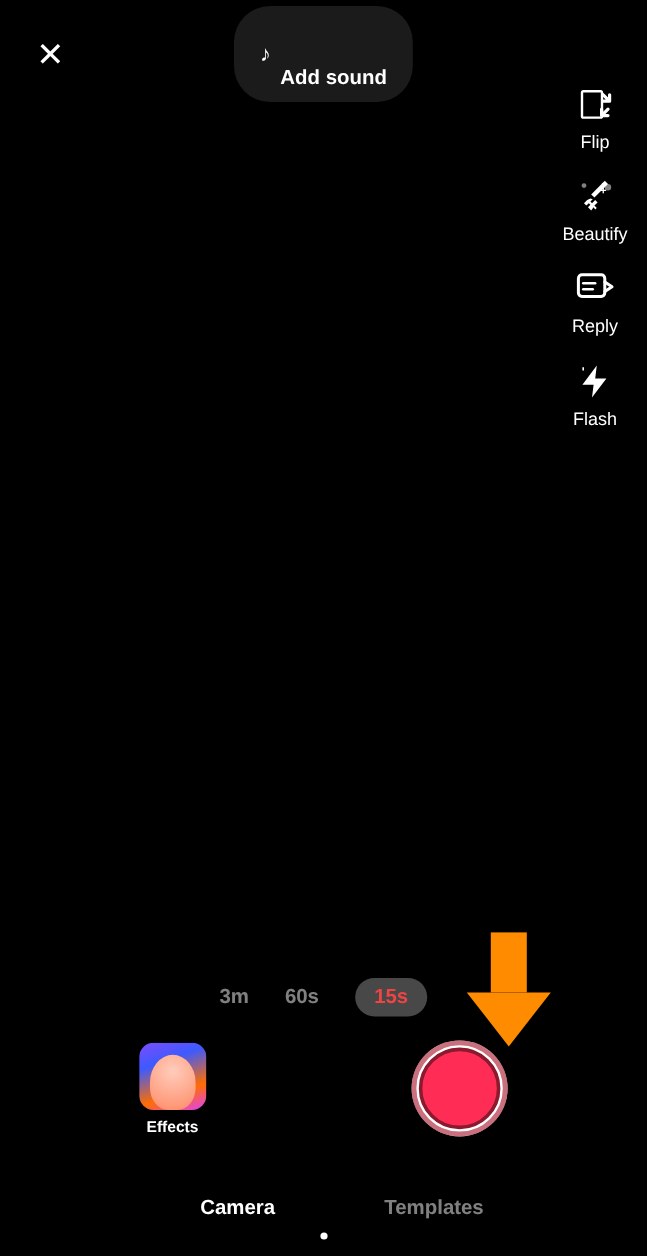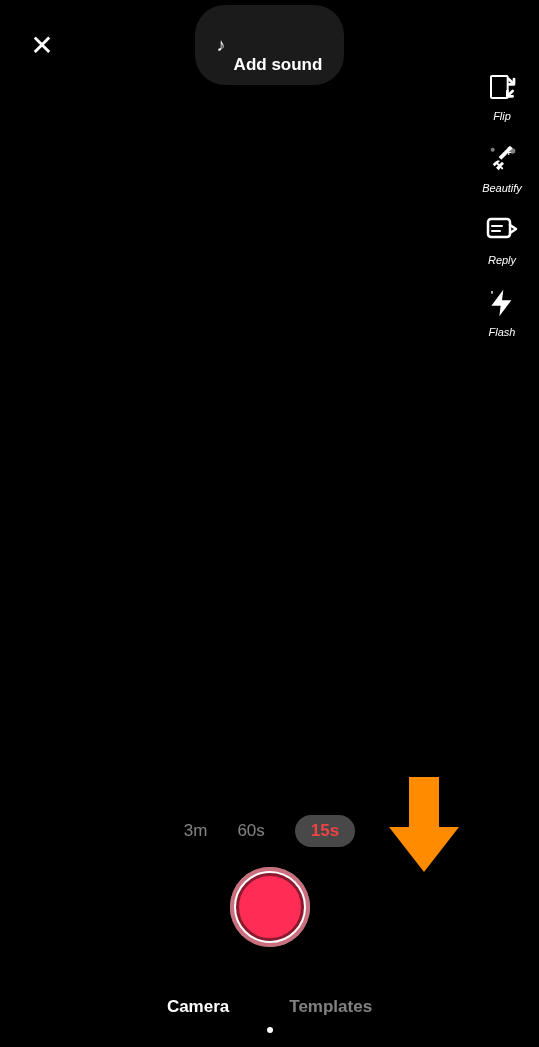--- a/index.html
+++ b/index.html
@@ -92,25 +92,24 @@
 
     .sidebar-icon {
       width: 42px;
       height: 42px;
       display: flex;
       align-items: center;
       justify-content: center;
     }
 
     .sidebar-label {
-      font-size: 11px;
+      font-size: 15px;
       color: #fff;
       font-weight: 500;
       text-align: center;
-      font-style: italic;
     }
 
     
     .icon-svg {
       width: 32px;
       height: 32px;
       fill: white;
     }
 
     
@@ -123,21 +122,21 @@
       justify-content: center;
       align-items: center;
       gap: 30px;
       z-index: 10;
     }
 
     .duration-option {
       font-size: 17px;
       color: rgba(255,255,255,0.5);
       cursor: pointer;
-      font-weight: 400;
+      font-weight: 700;
     }
 
     .duration-option.active {
       background: rgba(80,80,80,0.9);
       color: #ef4444;
       border-radius: 20px;
       padding: 6px 16px;
       font-weight: 700;
     }
 
@@ -307,20 +306,21 @@
       justify-content: center;
       align-items: center;
       gap: 60px;
       z-index: 10;
     }
 
     .nav-item {
       font-size: 17px;
       font-weight: 600;
       cursor: pointer;
+      margin-left: 31px;
     }
 
     .nav-item.active {
       color: #fff;
     }
 
     .nav-item.inactive {
       color: rgba(255,255,255,0.5);
     }
 
@@ -424,20 +424,28 @@
   <span class="duration-option active">15s</span>
 </div>
 
 <div class="orange-arrow">
   <div class="arrow-shaft"></div>
   <div class="arrow-shape"></div>
 </div>
 
 <div class="bottom-controls">
 
+  <div class="effects-btn">
+    <div class="effects-thumbnail">
+      <div class="effects-thumbnail-inner">
+        <div class="effects-figure"></div>
+      </div>
+    </div>
+    <span class="effects-label">Effects</span>
+  </div>
 
   <div class="record-btn">
     <div class="record-btn-ring"></div>
     <div class="record-btn-inner"></div>
   </div>
 
 
 </div>
 
 <div class="bottom-nav">

